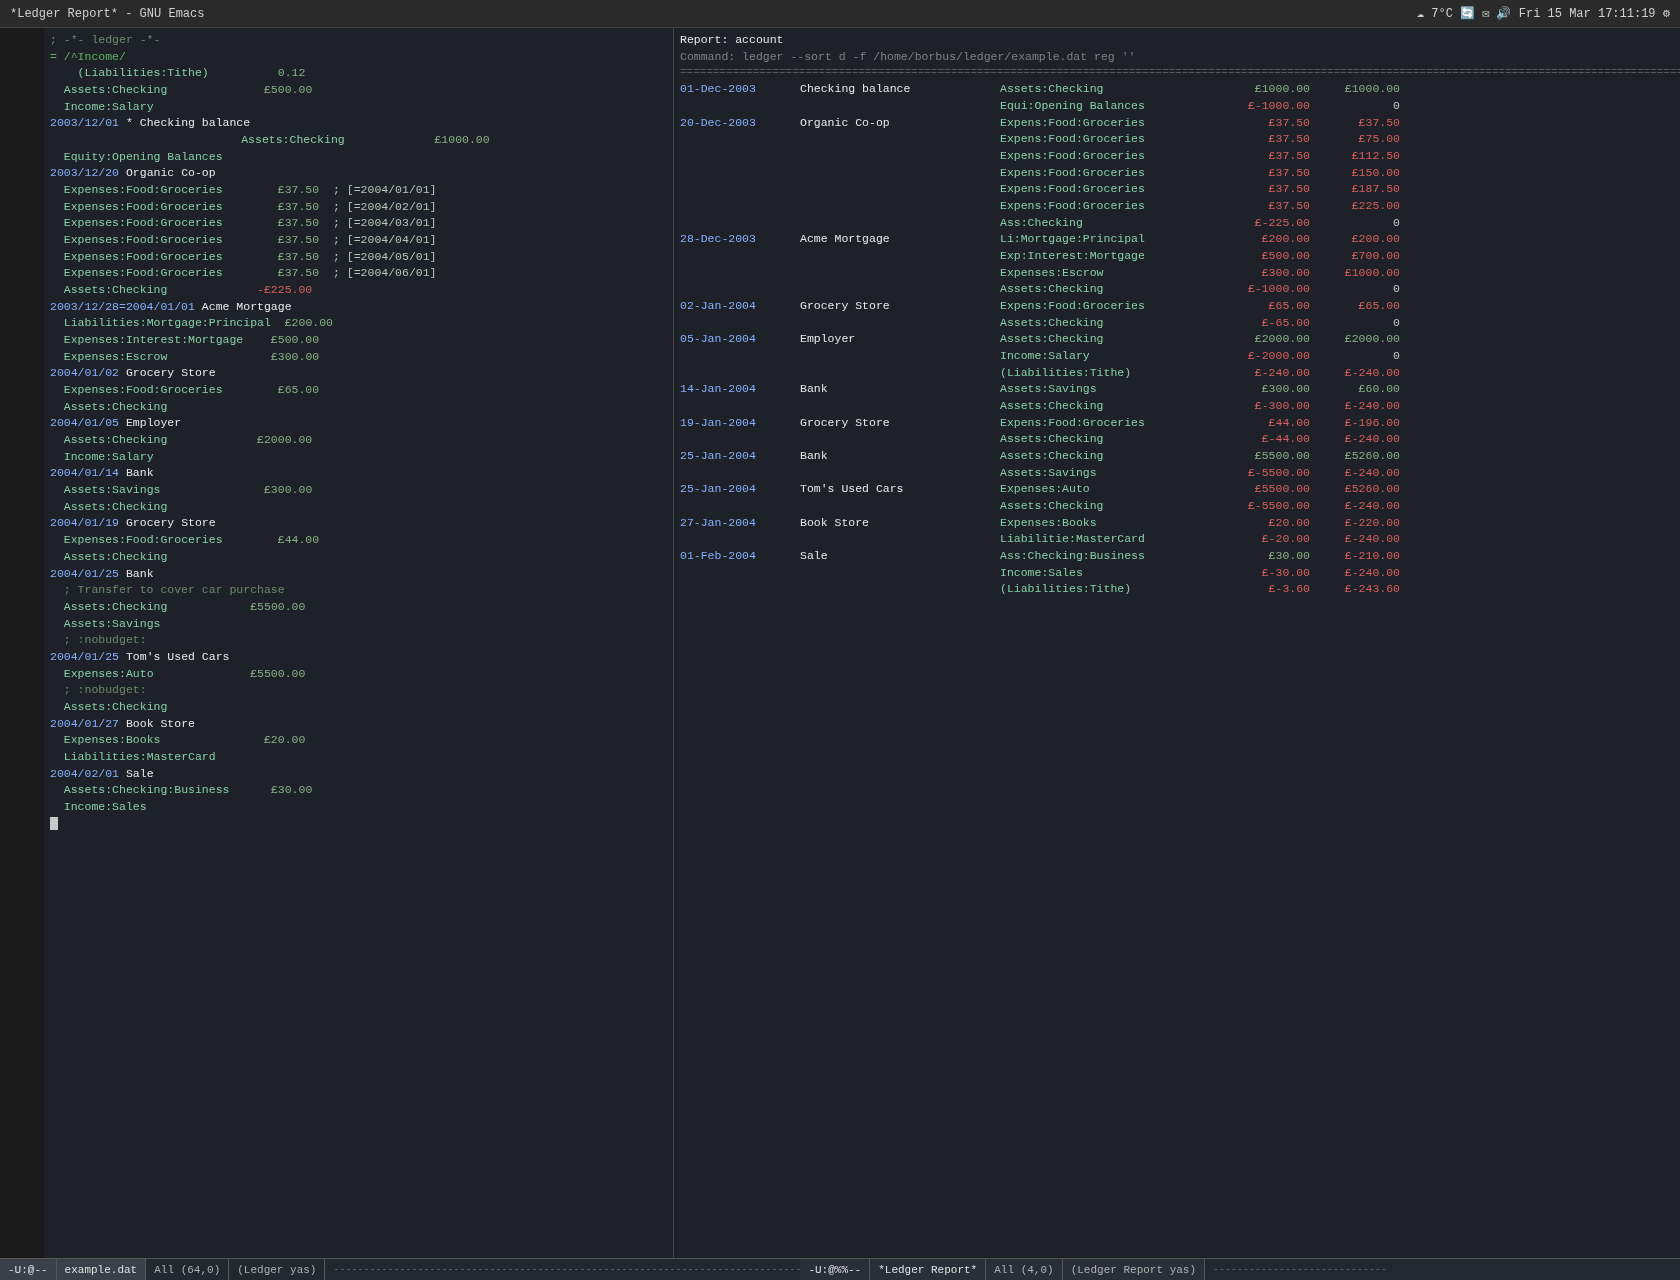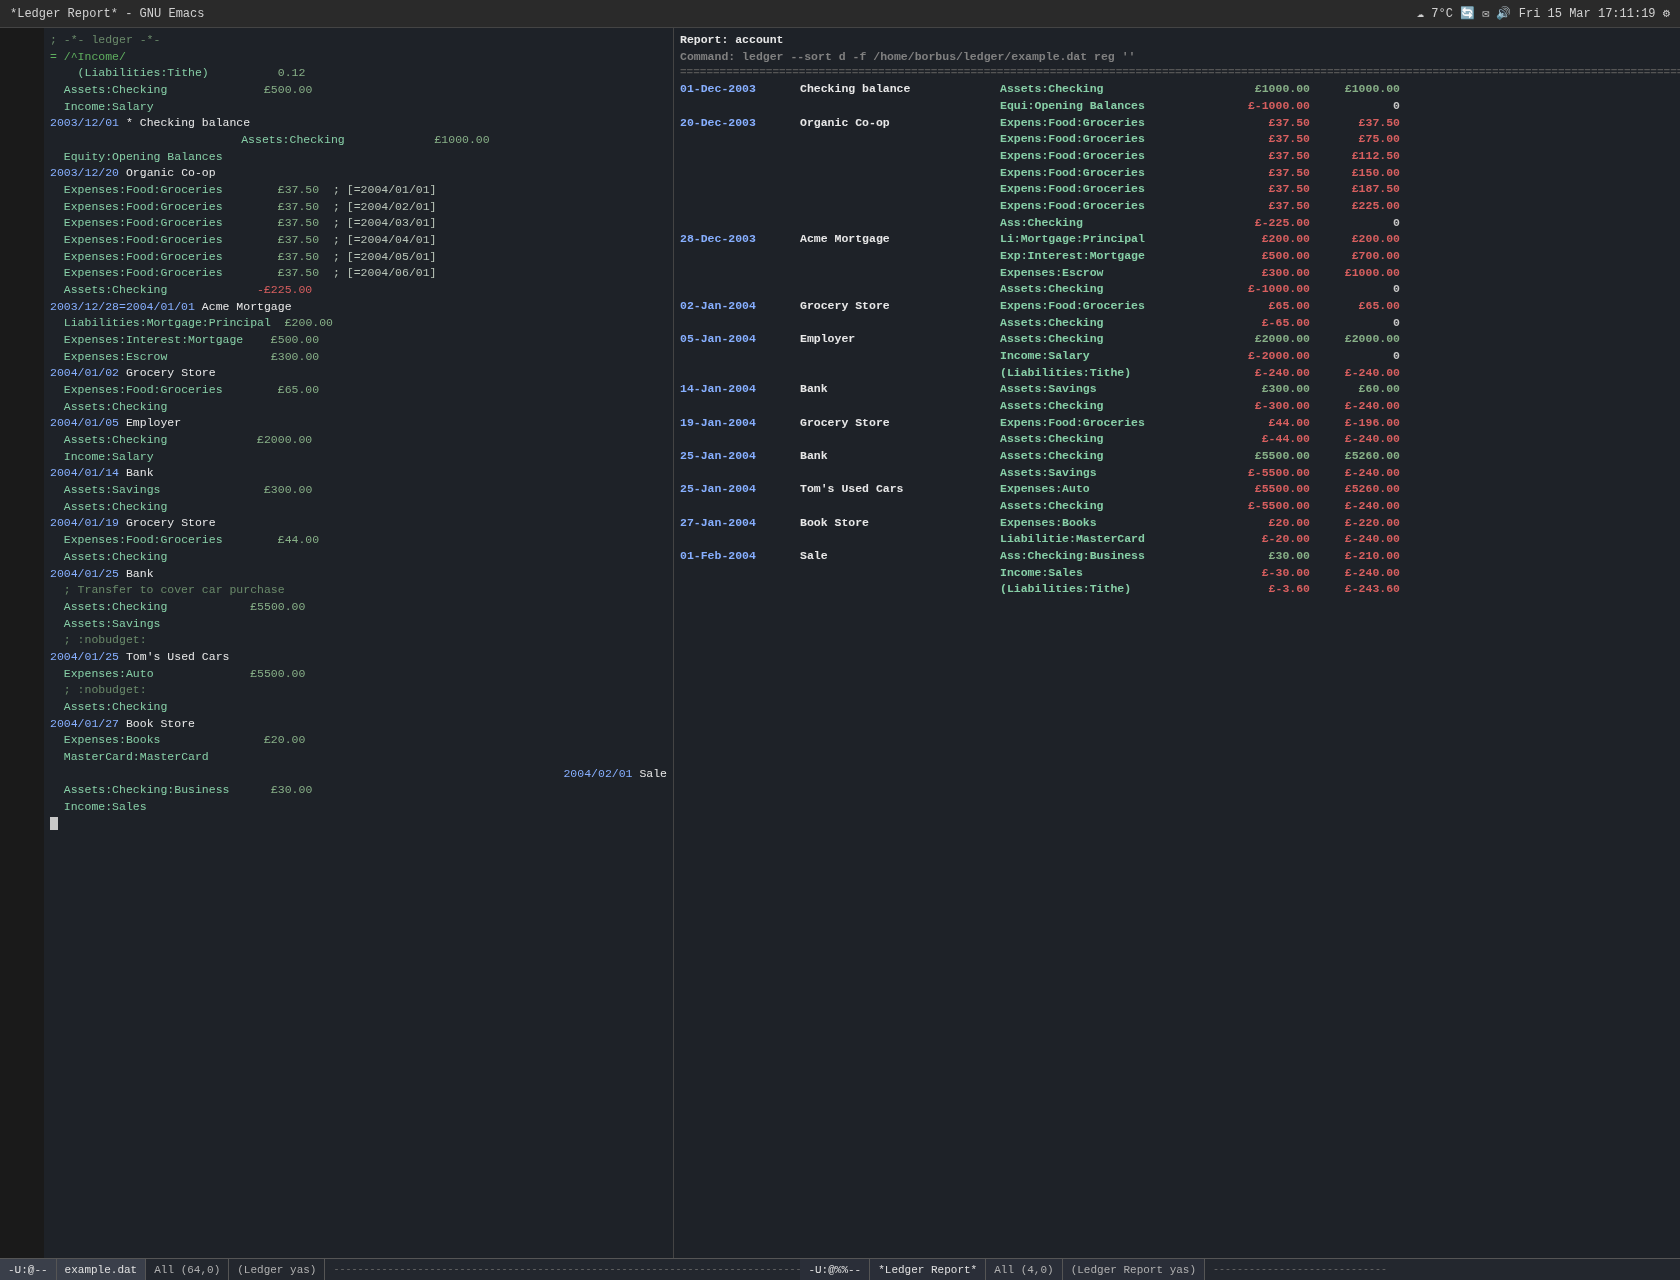--- a/index.html
+++ b/index.html
@@ -44,21 +44,20 @@
     }
 
     
     #right-pane {
       flex: 1;
       background: #1e2228;
       padding: 4px 6px;
       overflow: hidden;
       font-size: 11.5px;
       line-height: 1.45;
-      font-weight: bold;
     }
 
     
     #statusbar {
       background: #23272e;
       color: #b0b0b0;
       height: 22px;
       display: flex;
       align-items: center;
       font-size: 11px;
@@ -156,23 +155,23 @@
         <div style="display: block; white-space: pre; line-height: 1.45; color: rgb(184, 196, 184);">  <span style="color:#87cfa7">Assets:Savings</span></div>
         <div style="display: block; white-space: pre; line-height: 1.45; color: rgb(106, 138, 106);">  ; :nobudget:</div>
         <div style="display: block; white-space: pre; line-height: 1.45; color: rgb(184, 196, 184);"></div>
         <div style="display: block; white-space: pre; line-height: 1.45; color: rgb(232, 232, 232);"><span style="color:#87afff">2004/01/25</span> <span style="color:#e8e8e8">Tom's Used Cars</span></div>
         <div style="display: block; white-space: pre; line-height: 1.45; color: rgb(184, 196, 184);">  <span style="color:#87cfa7">Expenses:Auto</span>              <span style="color:#87af87">£5500.00</span></div>
         <div style="display: block; white-space: pre; line-height: 1.45; color: rgb(106, 138, 106);">  ; :nobudget:</div>
         <div style="display: block; white-space: pre; line-height: 1.45; color: rgb(184, 196, 184);">  <span style="color:#87cfa7">Assets:Checking</span></div>
         <div style="display: block; white-space: pre; line-height: 1.45; color: rgb(184, 196, 184);"></div>
         <div style="display: block; white-space: pre; line-height: 1.45; color: rgb(232, 232, 232);"><span style="color:#87afff">2004/01/27</span> <span style="color:#e8e8e8">Book Store</span></div>
         <div style="display: block; white-space: pre; line-height: 1.45; color: rgb(184, 196, 184);">  <span style="color:#87cfa7">Expenses:Books</span>               <span style="color:#87af87">£20.00</span></div>
-        <div style="display: block; white-space: pre; line-height: 1.45; color: rgb(184, 196, 184);">  <span style="color:#87cfa7">MasterCard:MasterCard</span></div>
-        <div style="display: block; white-space: pre; line-height: 1.45; color: rgb(184, 196, 184);"></div>
-        <div style="display: block; white-space: pre; line-height: 1.45; color: rgb(232, 232, 232); text-align: right;"><span style="color:#87afff">2004/02/01</span> <span style="color:#e8e8e8">Sale</span></div>
+        <div style="display: block; white-space: pre; line-height: 1.45; color: rgb(184, 196, 184);">  <span style="color:#87cfa7">Liabilities:MasterCard</span></div>
+        <div style="display: block; white-space: pre; line-height: 1.45; color: rgb(184, 196, 184);"></div>
+        <div style="display: block; white-space: pre; line-height: 1.45; color: rgb(232, 232, 232);"><span style="color:#87afff">2004/02/01</span> <span style="color:#e8e8e8">Sale</span></div>
         <div style="display: block; white-space: pre; line-height: 1.45; color: rgb(184, 196, 184);">  <span style="color:#87cfa7">Assets:Checking:Business</span>      <span style="color:#87af87">£30.00</span></div>
         <div style="display: block; white-space: pre; line-height: 1.45; color: rgb(184, 196, 184);">  <span style="color:#87cfa7">Income:Sales</span></div>
         <div style="display: block; white-space: pre; line-height: 1.45;"><span style="display:inline-block;background:#c8c8c8;width:8px;height:13px;vertical-align:middle;"></span></div>
       </div>
   </div>
 
   <div id="right-pane">
     <div>
       <div class="line white-text">
         <span>Report: account</span>

